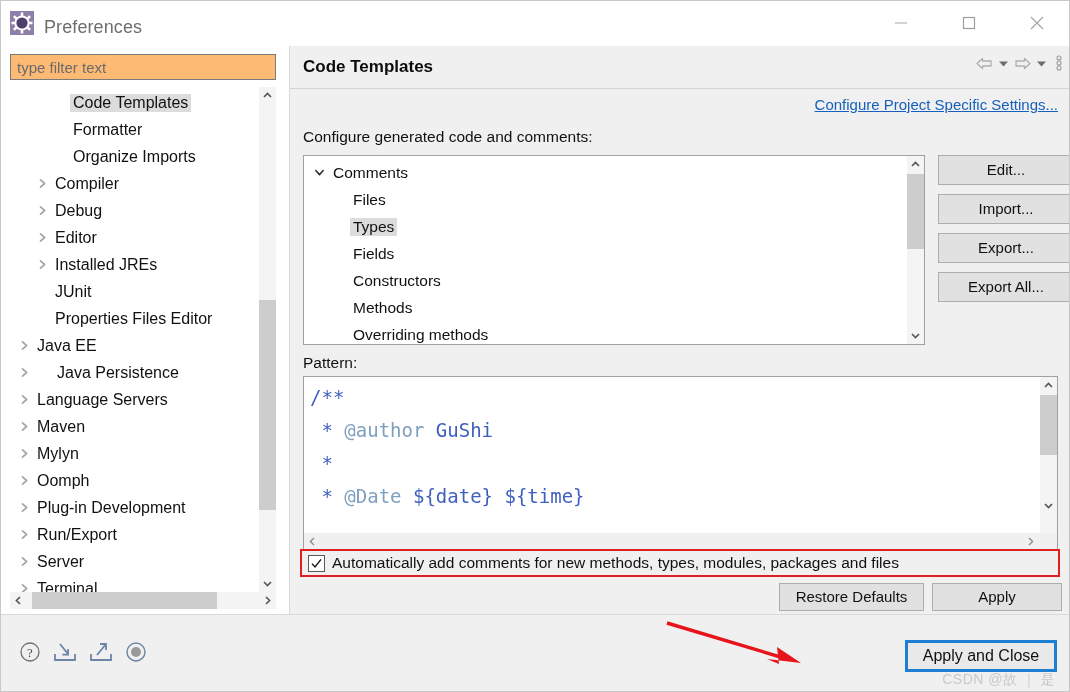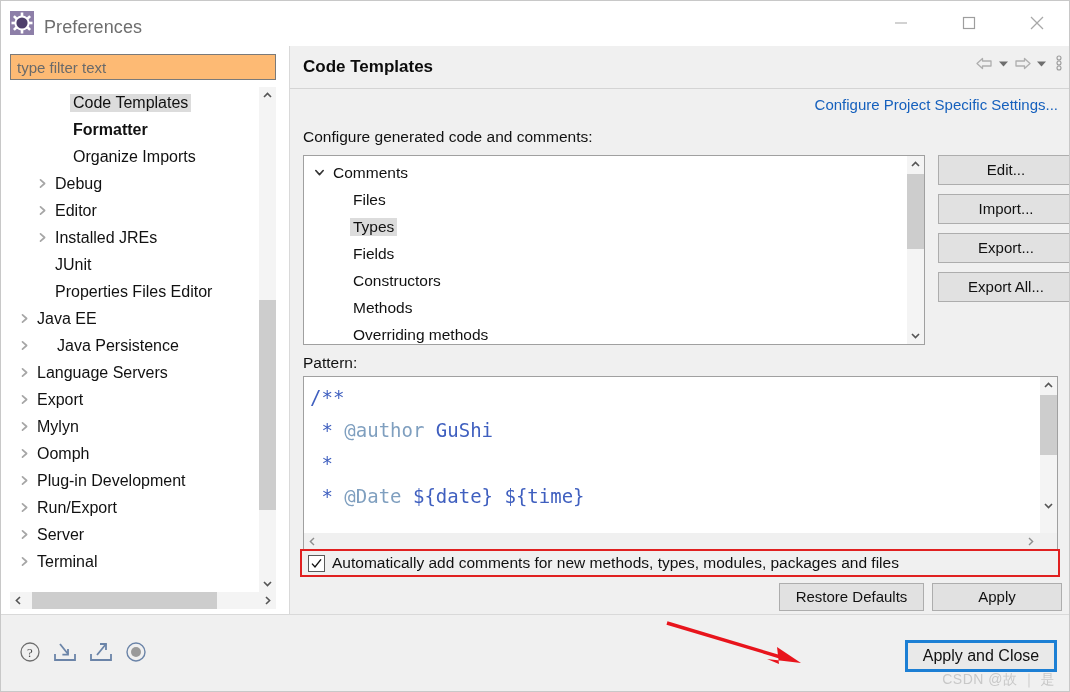--- a/index.html
+++ b/index.html
@@ -179,20 +179,21 @@
     position: absolute;
     left: 0; top: 50px;
     width: 781px;
     text-align: right;
     padding-right: 13px;
     box-sizing: border-box;
   }
   .cfg-link {
     font-size: 15px;
     color: #1560bd;
+    text-decoration: underline;
     cursor: pointer;
   }
 
   .section-label {
     position: absolute;
     left: 13px; top: 82px;
     font-size: 15.5px;
     color: #111;
   }
 
@@ -409,35 +410,43 @@
     <div class="tree-wrap">
       <div class="tree-list" id="tree-list">
           <div class="tree-row selected" style="padding-left: 44px;">
             <span class="arrow blank">
               <svg width="11" height="11" viewBox="0 0 11 11">
                 <polyline points="3.5,1.8 7.6,5.5 3.5,9.2" fill="none" stroke="#a6a6a6" stroke-width="1.7" stroke-linecap="round" stroke-linejoin="round"></polyline>
               </svg>
             </span>
             <span class="tree-label">Code Templates</span>
           </div>
-          <div class="tree-row" style="padding-left: 44px; font-weight: bold;">
-            <span class="arrow blank">
-              <svg width="11" height="11" viewBox="0 0 11 11">
-                <polyline points="3.5,1.8 7.6,5.5 3.5,9.2" fill="none" stroke="#a6a6a6" stroke-width="1.7" stroke-linecap="round" stroke-linejoin="round"></polyline>
-              </svg>
-            </span>
-            <span class="tree-label">Formatter</span>
-          </div>
           <div class="tree-row" style="padding-left: 44px;">
             <span class="arrow blank">
               <svg width="11" height="11" viewBox="0 0 11 11">
                 <polyline points="3.5,1.8 7.6,5.5 3.5,9.2" fill="none" stroke="#a6a6a6" stroke-width="1.7" stroke-linecap="round" stroke-linejoin="round"></polyline>
               </svg>
             </span>
+            <span class="tree-label">Formatter</span>
+          </div>
+          <div class="tree-row" style="padding-left: 44px;">
+            <span class="arrow blank">
+              <svg width="11" height="11" viewBox="0 0 11 11">
+                <polyline points="3.5,1.8 7.6,5.5 3.5,9.2" fill="none" stroke="#a6a6a6" stroke-width="1.7" stroke-linecap="round" stroke-linejoin="round"></polyline>
+              </svg>
+            </span>
             <span class="tree-label">Organize Imports</span>
+          </div>
+          <div class="tree-row" style="padding-left: 26px;">
+            <span class="arrow">
+              <svg width="11" height="11" viewBox="0 0 11 11">
+                <polyline points="3.5,1.8 7.6,5.5 3.5,9.2" fill="none" stroke="#a6a6a6" stroke-width="1.7" stroke-linecap="round" stroke-linejoin="round"></polyline>
+              </svg>
+            </span>
+            <span class="tree-label">Compiler</span>
           </div>
           <div class="tree-row" style="padding-left: 26px;">
             <span class="arrow">
               <svg width="11" height="11" viewBox="0 0 11 11">
                 <polyline points="3.5,1.8 7.6,5.5 3.5,9.2" fill="none" stroke="#a6a6a6" stroke-width="1.7" stroke-linecap="round" stroke-linejoin="round"></polyline>
               </svg>
             </span>
             <span class="tree-label">Debug</span>
           </div>
           <div class="tree-row" style="padding-left: 26px;">
@@ -495,21 +504,21 @@
               </svg>
             </span>
             <span class="tree-label">Language Servers</span>
           </div>
           <div class="tree-row" style="padding-left: 8px;">
             <span class="arrow">
               <svg width="11" height="11" viewBox="0 0 11 11">
                 <polyline points="3.5,1.8 7.6,5.5 3.5,9.2" fill="none" stroke="#a6a6a6" stroke-width="1.7" stroke-linecap="round" stroke-linejoin="round"></polyline>
               </svg>
             </span>
-            <span class="tree-label">Export</span>
+            <span class="tree-label">Maven</span>
           </div>
           <div class="tree-row" style="padding-left: 8px;">
             <span class="arrow">
               <svg width="11" height="11" viewBox="0 0 11 11">
                 <polyline points="3.5,1.8 7.6,5.5 3.5,9.2" fill="none" stroke="#a6a6a6" stroke-width="1.7" stroke-linecap="round" stroke-linejoin="round"></polyline>
               </svg>
             </span>
             <span class="tree-label">Mylyn</span>
           </div>
           <div class="tree-row" style="padding-left: 8px;">

